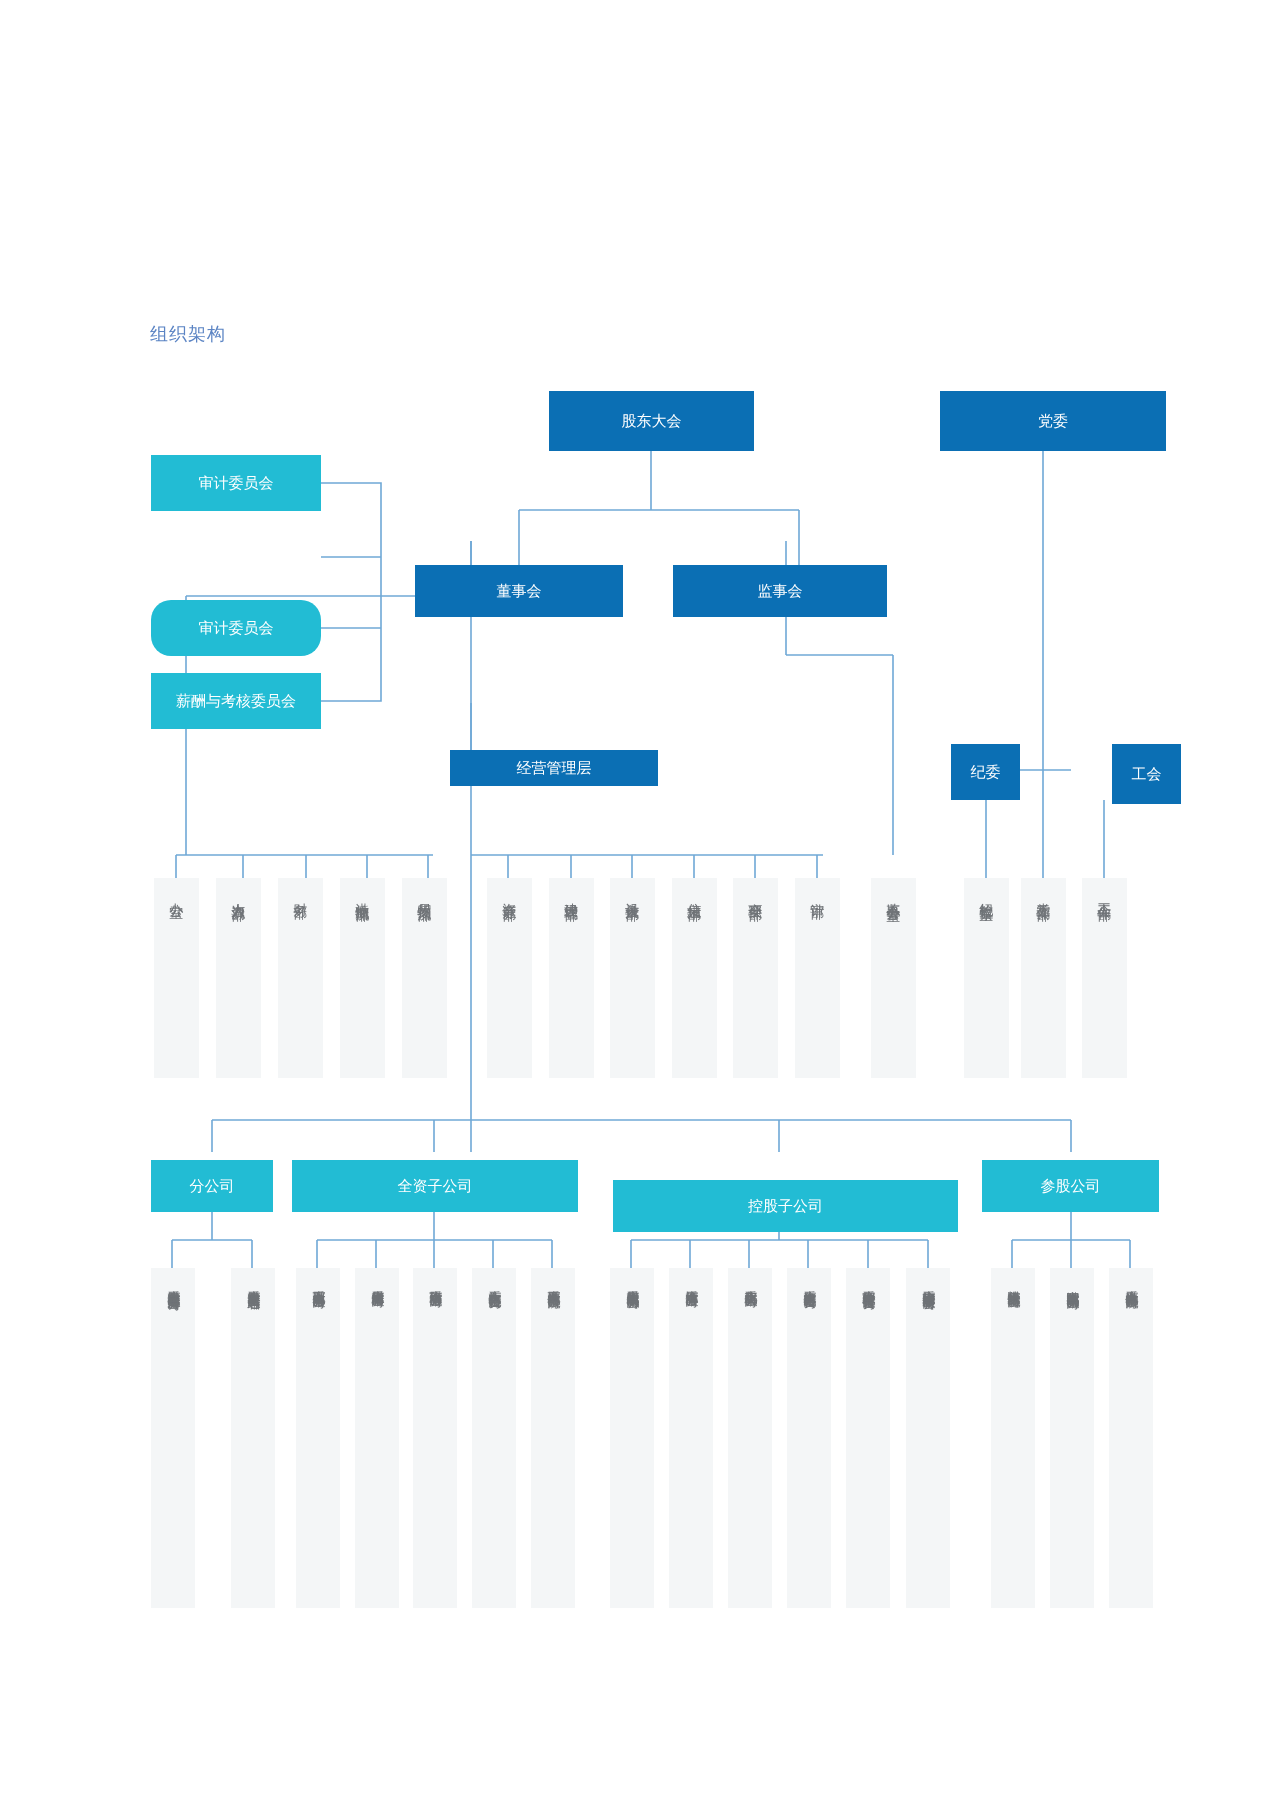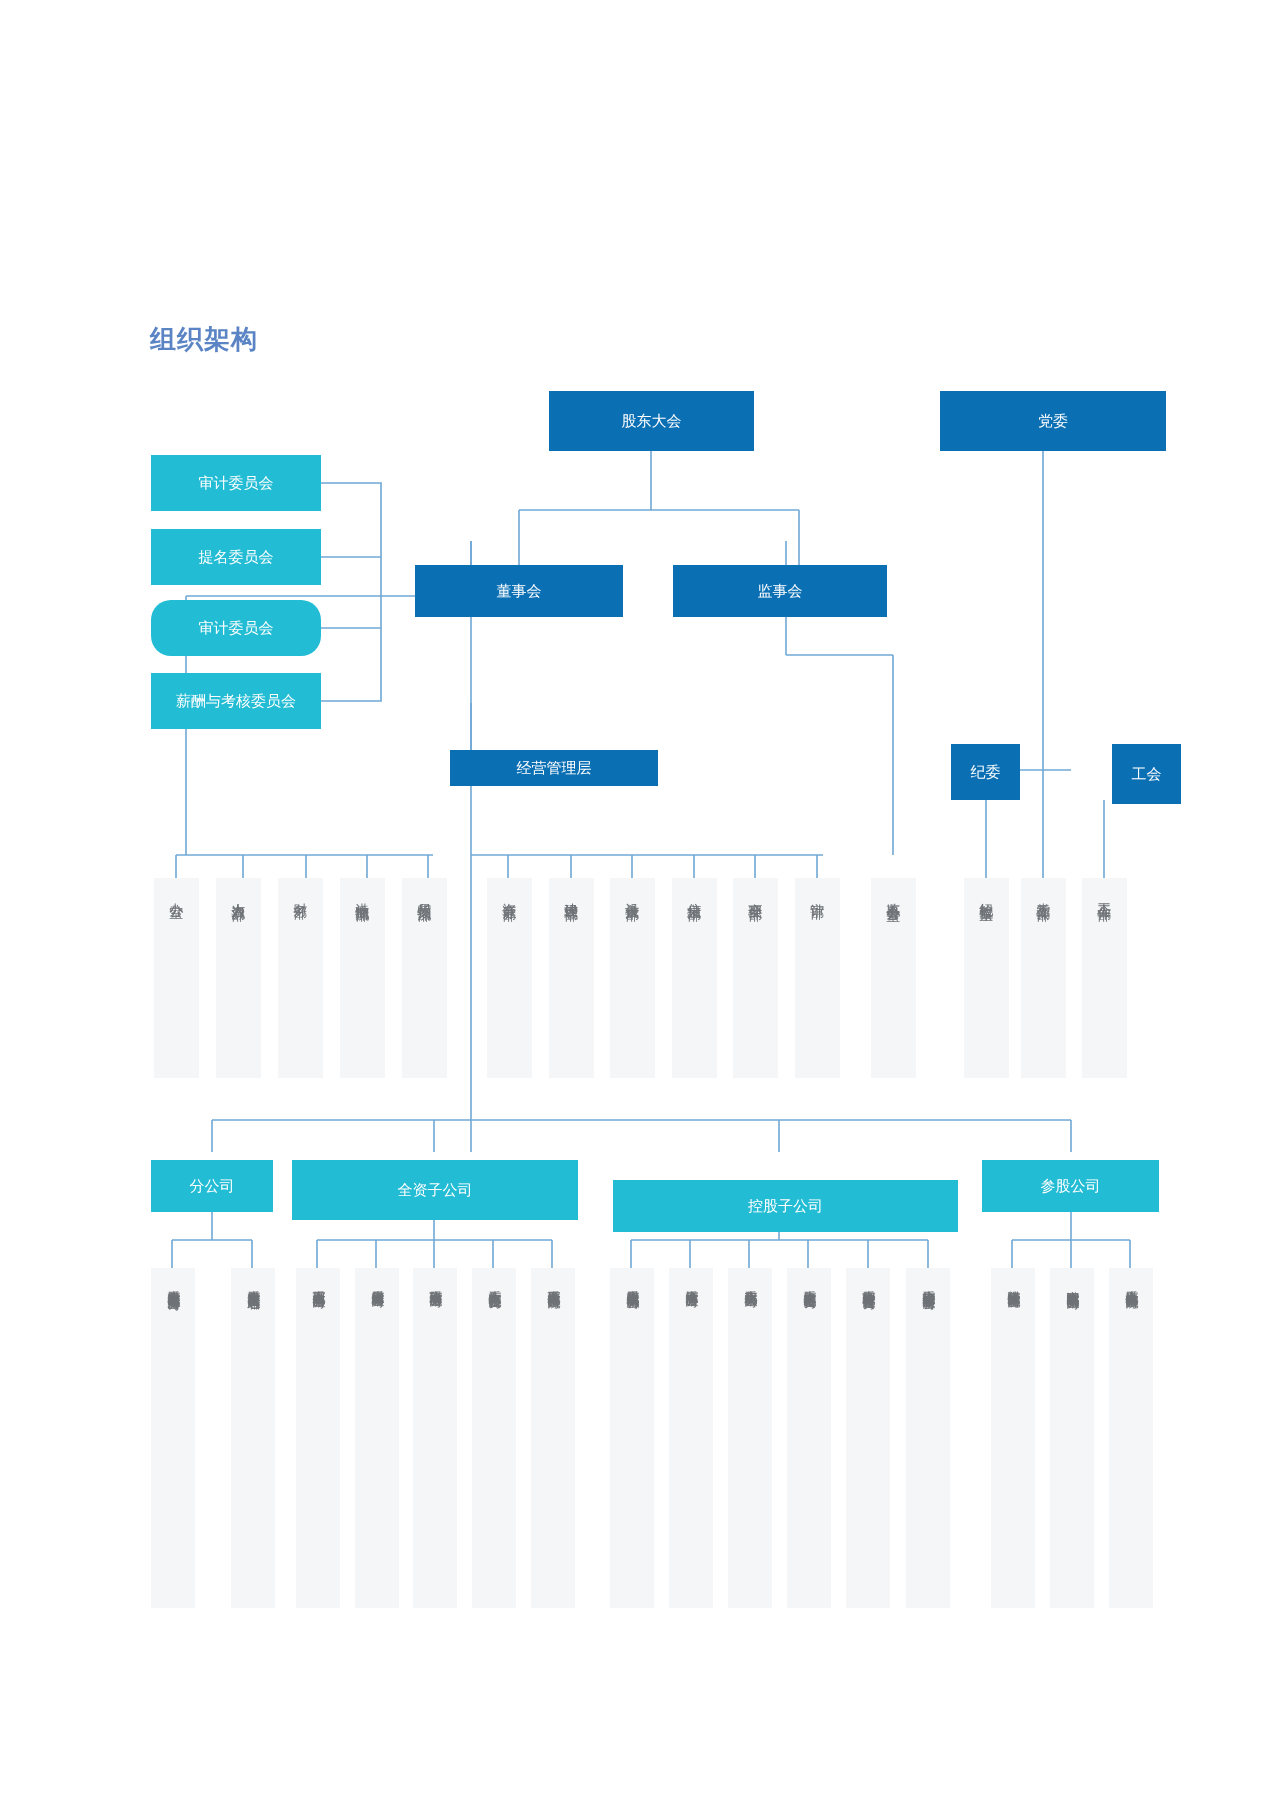--- a/index.html
+++ b/index.html
@@ -8,21 +8,21 @@
     background:#ffffff;
     font-family:"Liberation Sans","DejaVu Sans",sans-serif;
     position:relative;
     overflow:hidden;
   }
   .canvas{position:absolute;left:0;top:0;width:1279px;height:1810px;}
   svg.lines{position:absolute;left:0;top:0;width:1279px;height:1810px;pointer-events:none;}
 
   .title{
     position:absolute;left:150px;top:322px;
-    font-size:26px;font-weight:bold;color:#5b84c4;
+    font-size:18px;font-weight:normal;color:#5b84c4;
     letter-spacing:1px;
     white-space:nowrap;
   }
 
   .node{
     position:absolute;
     display:flex;align-items:center;justify-content:center;
     color:#ffffff;
     font-size:15px;
     text-align:center;
@@ -171,23 +171,20 @@
     <span>股东大会</span>
   </div>
 
   <div class="node blue" style="left:940px;top:391px;width:226px;height:60px;">
     <span>党委</span>
   </div>
 
   <div class="node teal" style="left:151px;top:455px;width:170px;height:56px;">
     <span>审计委员会</span>
   </div>
-  <div class="node teal" style="left:151px;top:529px;width:170px;height:56px;">
-    <span>提名委员会</span>
-  </div>
   <div class="node teal" style="left:151px;top:600px;width:170px;height:56px;border-radius:20px;">
     <span>审计委员会</span>
   </div>
   <div class="node teal" style="left:151px;top:673px;width:170px;height:56px;">
     <span>薪酬与考核委员会</span>
   </div>
 
   <div class="node blue" style="left:415px;top:565px;width:208px;height:52px;">
     <span>董事会</span>
   </div>
@@ -250,21 +247,21 @@
   <div class="dept" style="left:1021px;top:878px;width:45px;height:200px;">
     <span>党委工作部</span>
   </div>
   <div class="dept" style="left:1082px;top:878px;width:45px;height:200px;">
     <span>工会工作部</span>
   </div>
 
   <div class="node teal" style="left:151px;top:1160px;width:122px;height:52px;">
     <span>分公司</span>
   </div>
-  <div class="node teal" style="left:292px;top:1160px;width:286px;height:60px;">
+  <div class="node teal" style="left:292px;top:1160px;width:286px;height:52px;">
     <span>全资子公司</span>
   </div>
   <div class="node teal" style="left:613px;top:1160px;width:345px;height:52px;margin-top:20px;">
     <span>控股子公司</span>
   </div>
   <div class="node teal" style="left:982px;top:1160px;width:177px;height:52px;">
     <span>参股公司</span>
   </div>
 
   <div class="sub" style="left:151px;top:1268px;width:44px;height:340px;">

